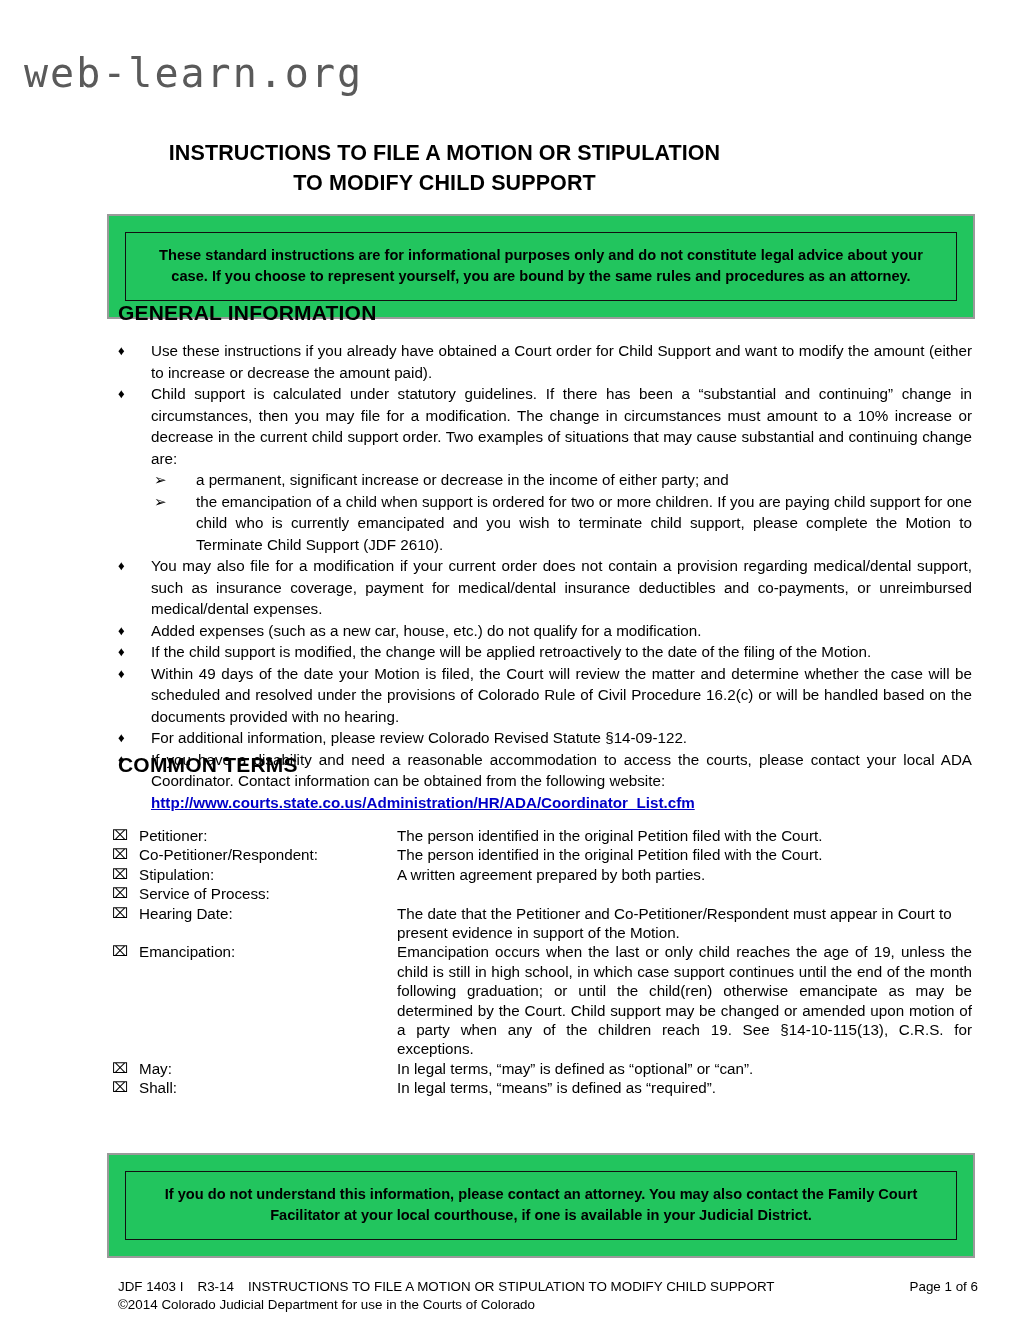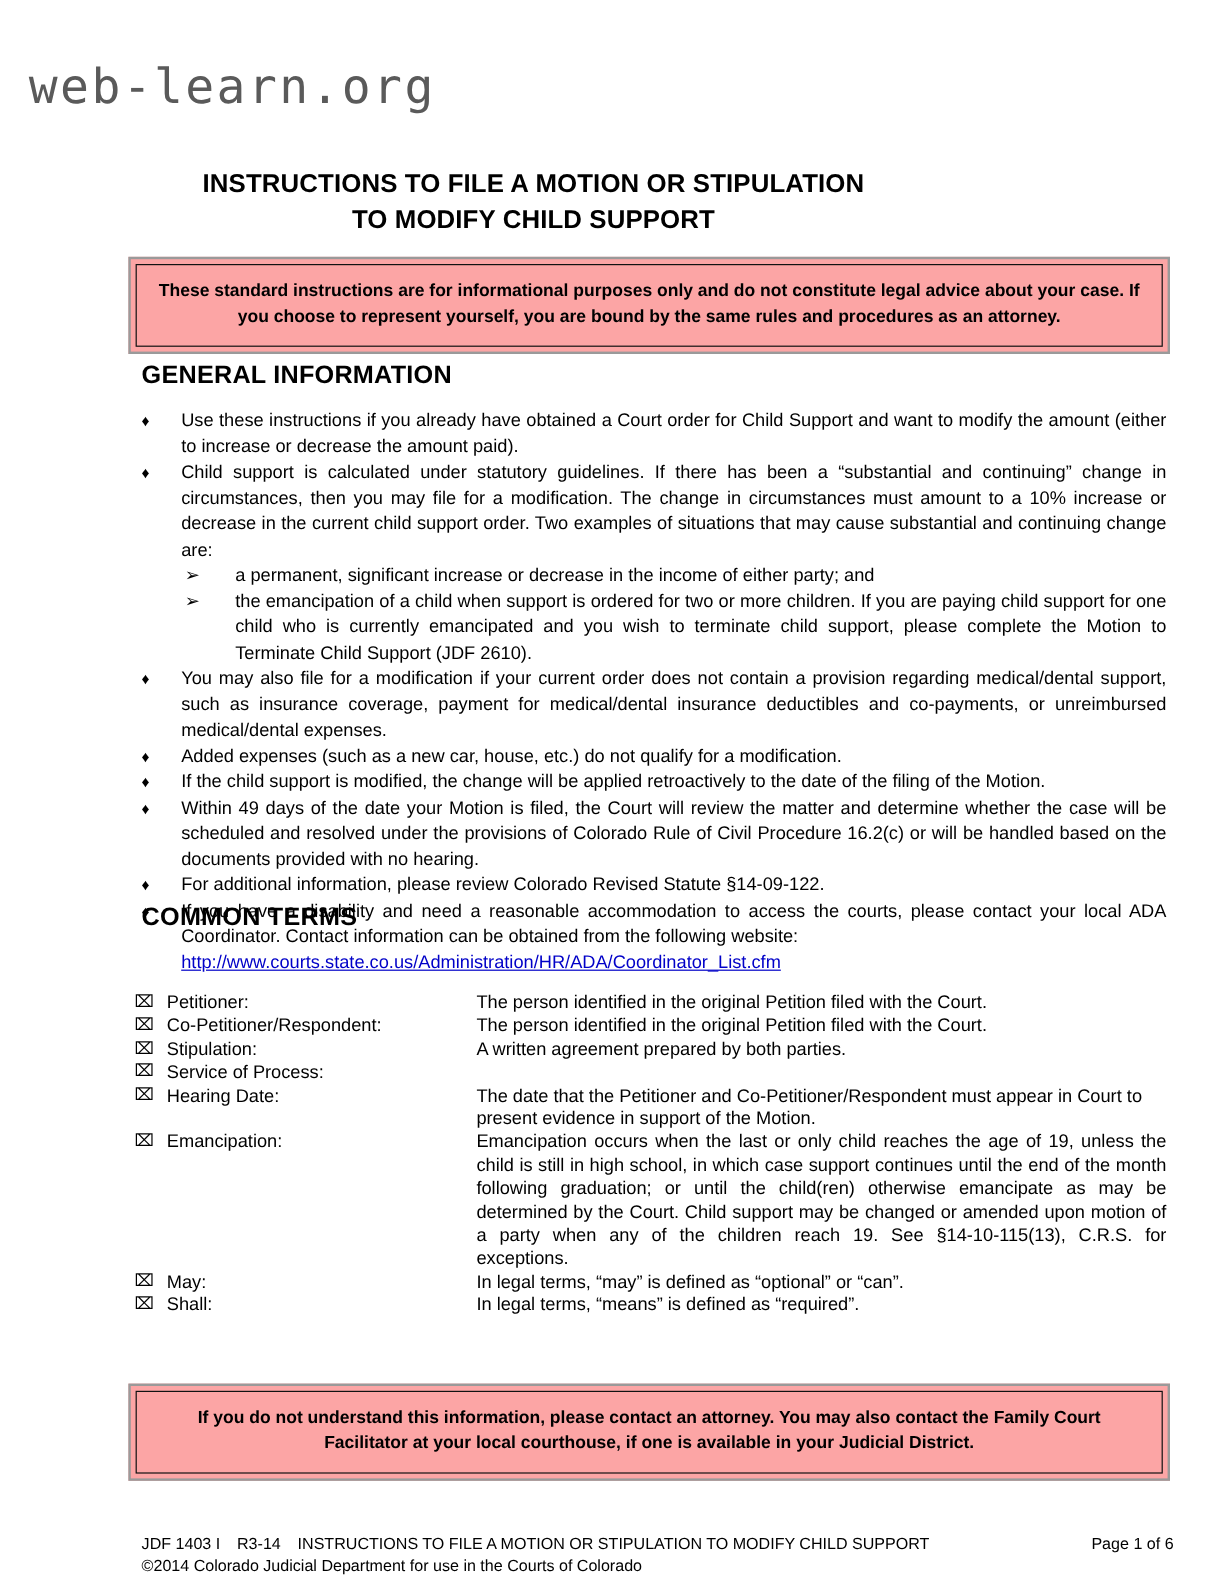--- a/index.html
+++ b/index.html
@@ -51,22 +51,22 @@
   }
   .doc-title .line2 { display: block; }
 
   
   .notice {
     position: absolute;
     left: 107px;
     width: 868px;
     box-sizing: border-box;
     border: 2px solid #9a9a9a;
-    background: #fca5a5;
-    padding: 4px;
+    background: #22c55e;
+    padding: 16px;
   }
   .notice-inner {
     border: 1.5px solid #111111;
     padding: 12px 16px 13px 16px;
     text-align: center;
     font-size: 14.6px;
     font-weight: bold;
     line-height: 21px;
   }
   .notice-top { top: 194px; }
@@ -116,21 +116,21 @@
   .sub {
     margin-left: 36px;
   }
   .sub .marker {
     width: 42px;
     font-size: 15px;
   }
 
   .link {
     color: #0000c8;
-    font-weight: normal;
+    font-weight: bold;
     text-decoration: underline;
   }
 
   
   .terms {
     position: absolute;
     left: 112px;
     top: 806px;
     width: 860px;
     font-size: 15.2px;

